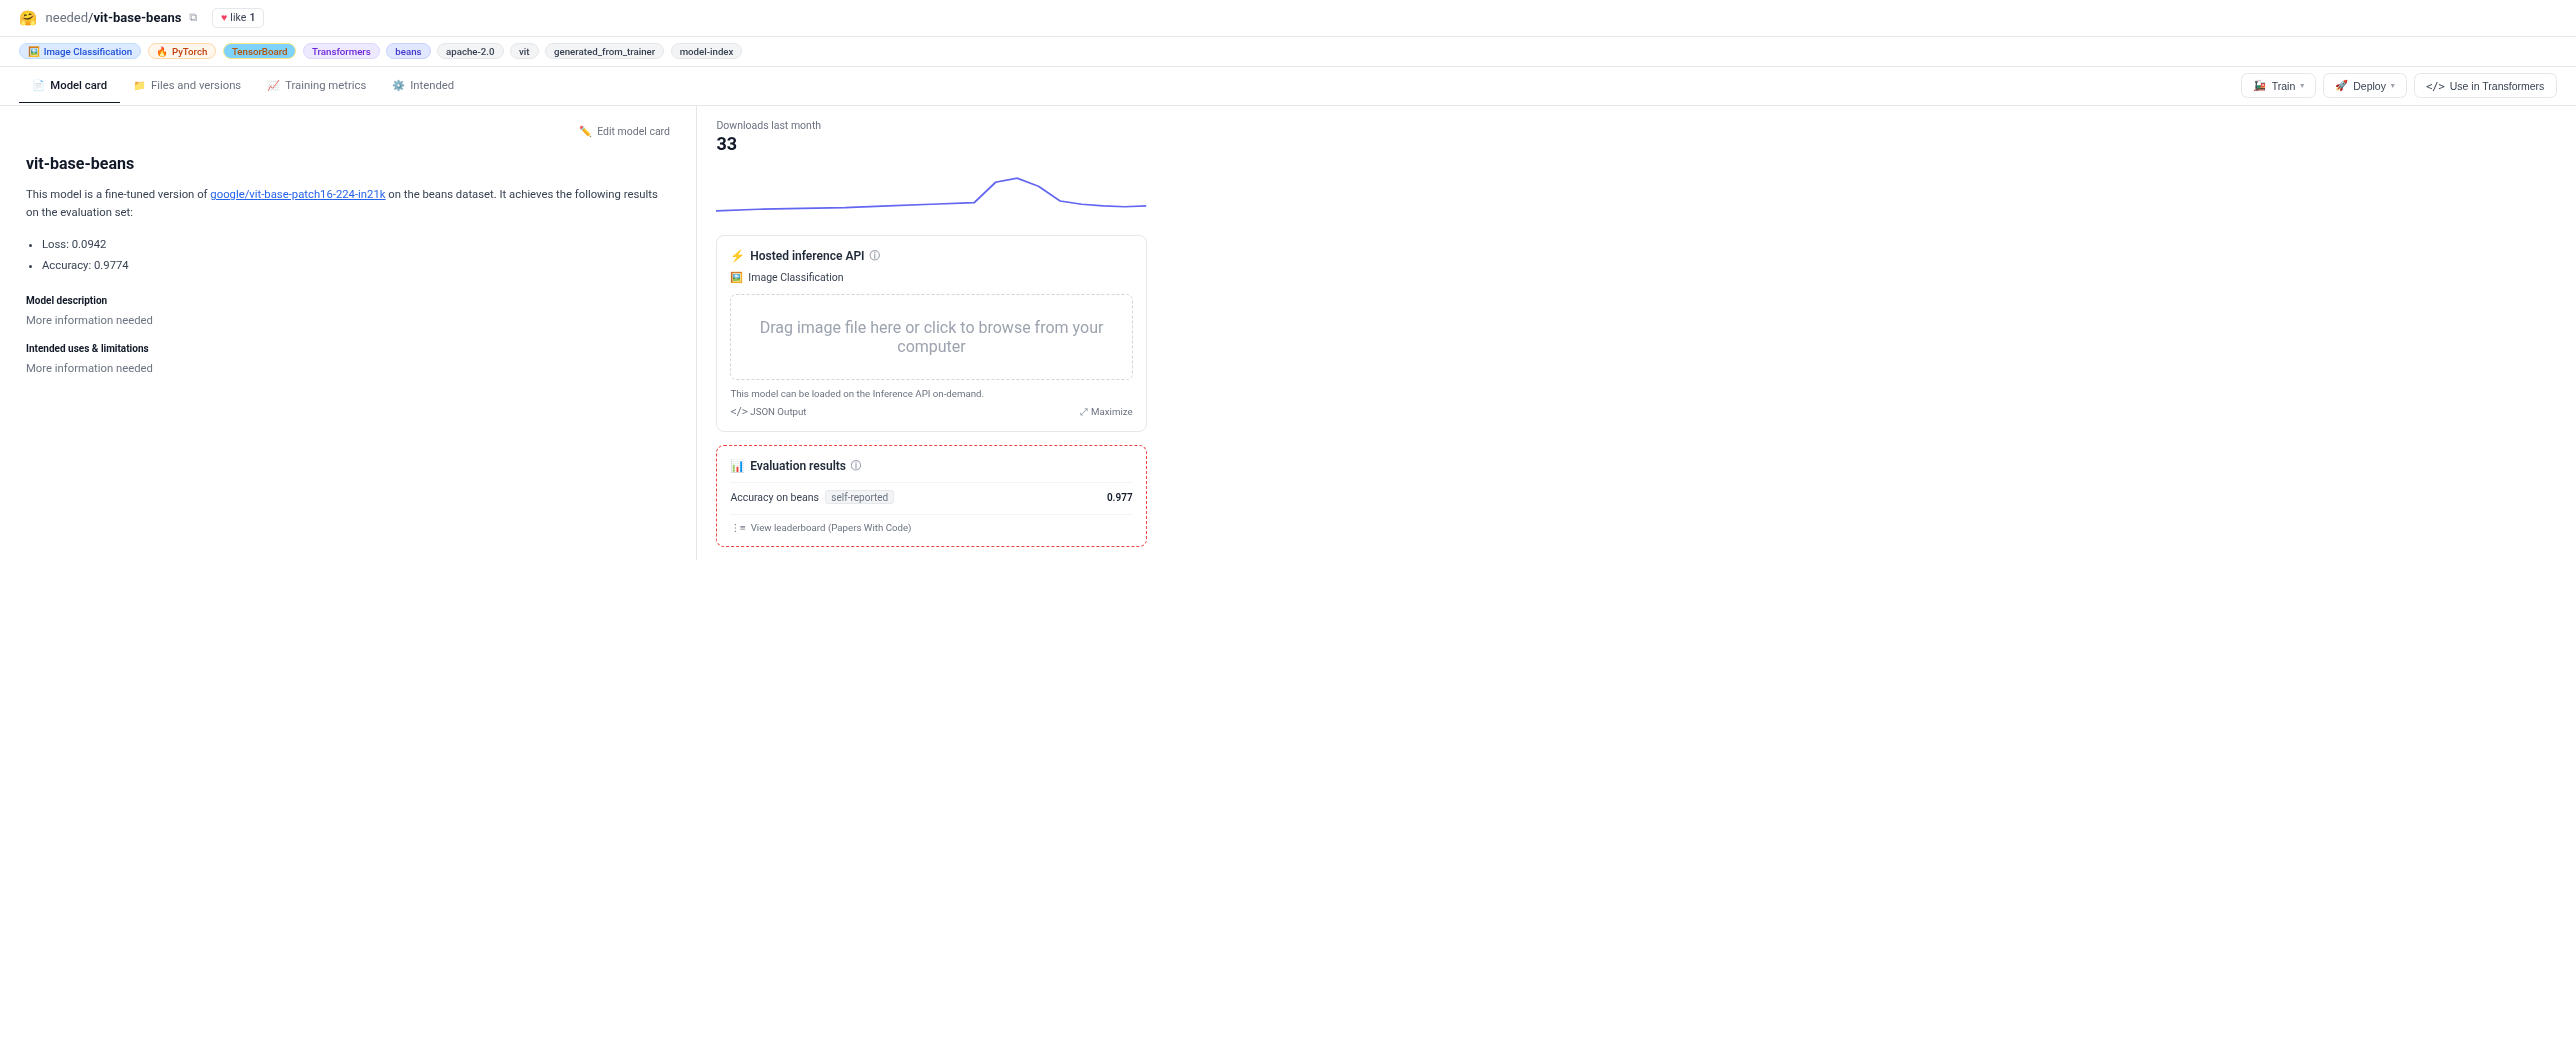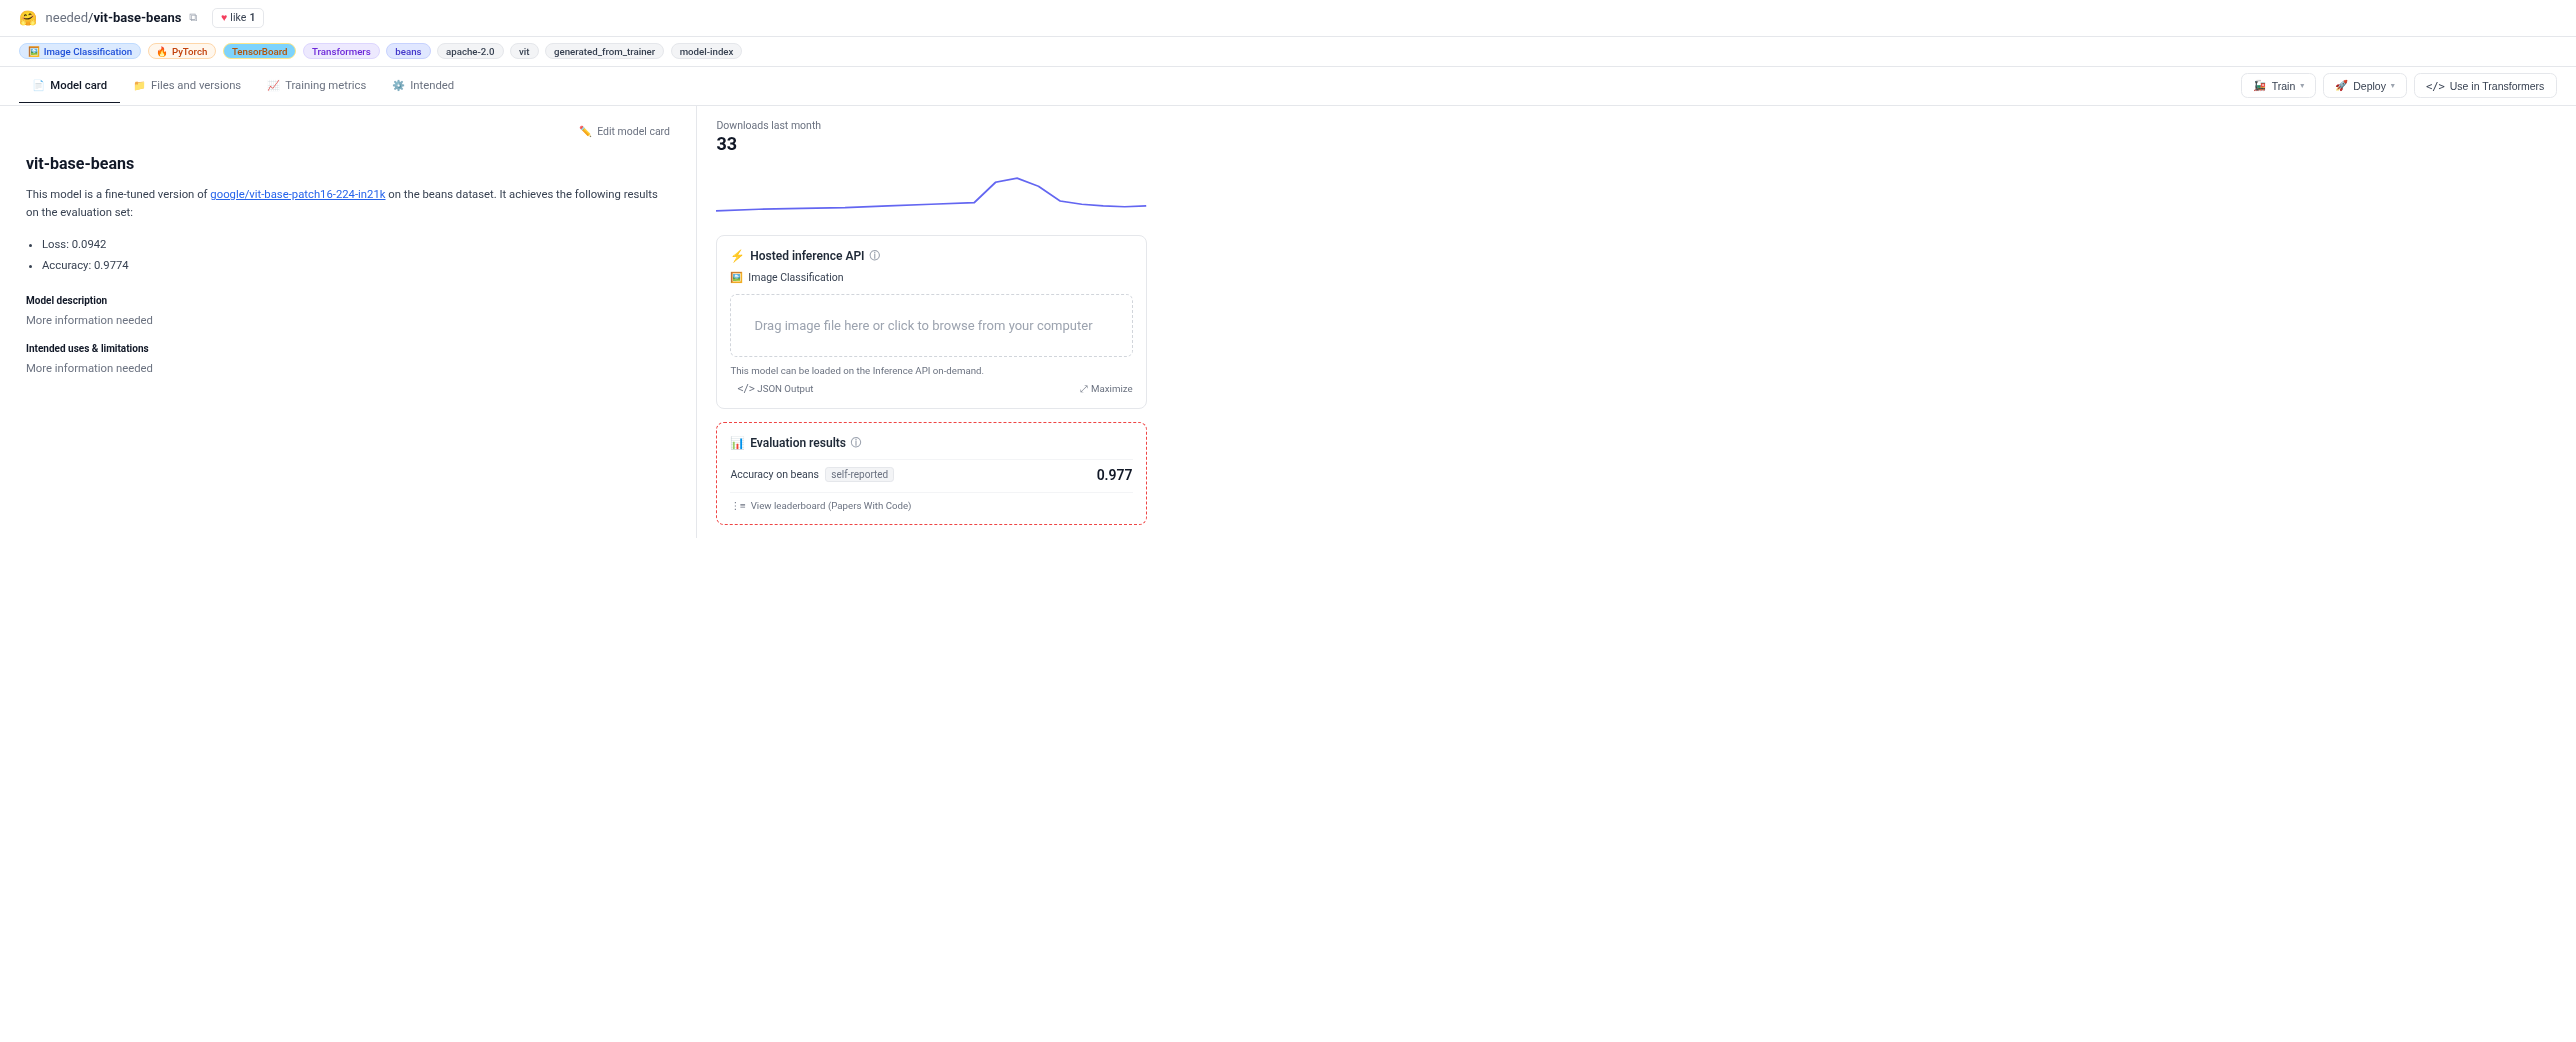--- a/index.html
+++ b/index.html
@@ -53,33 +53,33 @@
     .downloads-label { font-size: 10.5px; color: #6b7280; margin-bottom: 1.6px; }
     .downloads-count { font-size: 18px; font-weight: 700; color: #111827; }
     
     .chart-container { height: 49px; margin-bottom: 16px; }
     
     .inference-api { background: #fff; border: 0.8px solid #e5e7eb; border-radius: 8px; padding: 13px; margin-bottom: 13px; }
     .inference-header { display: flex; align-items: center; gap: 4.9px; font-size: 12px; font-weight: 600; margin-bottom: 8px; }
     .inference-header .lightning { color: #f59e0b; }
     .inference-header .info-icon { color: #9ca3af; font-size: 10.5px; cursor: pointer; }
     .inference-task { display: flex; align-items: center; gap: 4.9px; font-size: 10.5px; color: #374151; margin-bottom: 9.7px; }
-    .drop-zone { border: 0.8px dashed #d1d5db; border-radius: 6.5px; padding: 23px; color: #9ca3af; font-size: 13px; cursor: pointer; }
+    .drop-zone { border: 0.8px dashed #d1d5db; border-radius: 6.5px; padding: 23px; text-align: center; color: #9ca3af; font-size: 16px; cursor: pointer; }
     .api-note { font-size: 9.7px; color: #6b7280; margin-top: 8px; margin-bottom: 6.5px; }
-    .json-output-row { display: flex; align-items: center; justify-content: space-between; font-size: 9.7px; color: #6b7280; margin-left: 7px; }
+    .json-output-row { display: flex; align-items: center; justify-content: space-between; font-size: 9.7px; color: #6b7280; }
     .json-output-row .maximize { display: flex; align-items: center; gap: 3.2px; cursor: pointer; color: #6b7280; }
 
     .eval-results { border: 1.6px dashed #ef4444; border-radius: 8px; padding: 13px; }
     .eval-header { display: flex; align-items: center; gap: 4.9px; font-size: 12px; font-weight: 600; margin-bottom: 9.7px; }
     .eval-header .chart-icon { color: #6b7280; }
     .eval-header .info-icon { color: #9ca3af; font-size: 10.5px; cursor: pointer; }
     .eval-row { display: flex; align-items: center; justify-content: space-between; padding: 6.5px 0; border-top: 0.8px solid #f3f4f6; }
     .eval-row-label { display: flex; align-items: center; gap: 6.5px; font-size: 10.5px; color: #374151; }
     .self-reported-badge { background: #f3f4f6; color: #6b7280; border: 0.8px solid #e5e7eb; border-radius: 3.2px; padding: 0.8px 4.9px; font-size: 10px; }
-    .eval-value { font-size: 14px; font-weight: 600; color: #111827; font-variant-numeric: tabular-nums; }
+    .eval-value { font-size: 10px; font-weight: 600; color: #111827; font-variant-numeric: tabular-nums; }
     .leaderboard-link { display: flex; align-items: center; gap: 4.9px; font-size: 9.7px; color: #6b7280; cursor: pointer; padding-top: 6.5px; border-top: 0.8px solid #f3f4f6; margin-top: 3.2px; }
   </style>
 </head>
 <body>
 
 <div class="top-bar">
   <span class="repo-icon">🤗</span>
   <span class="repo-path">
     <span class="owner">needed</span><span>/</span><span class="name">vit-base-beans</span>
   </span>

